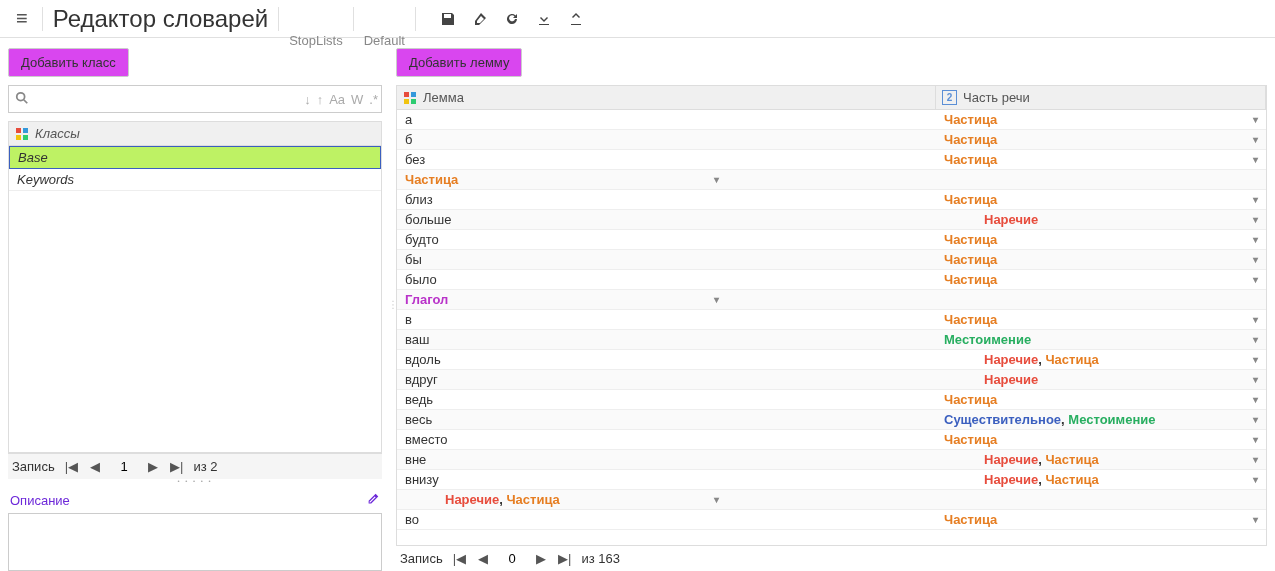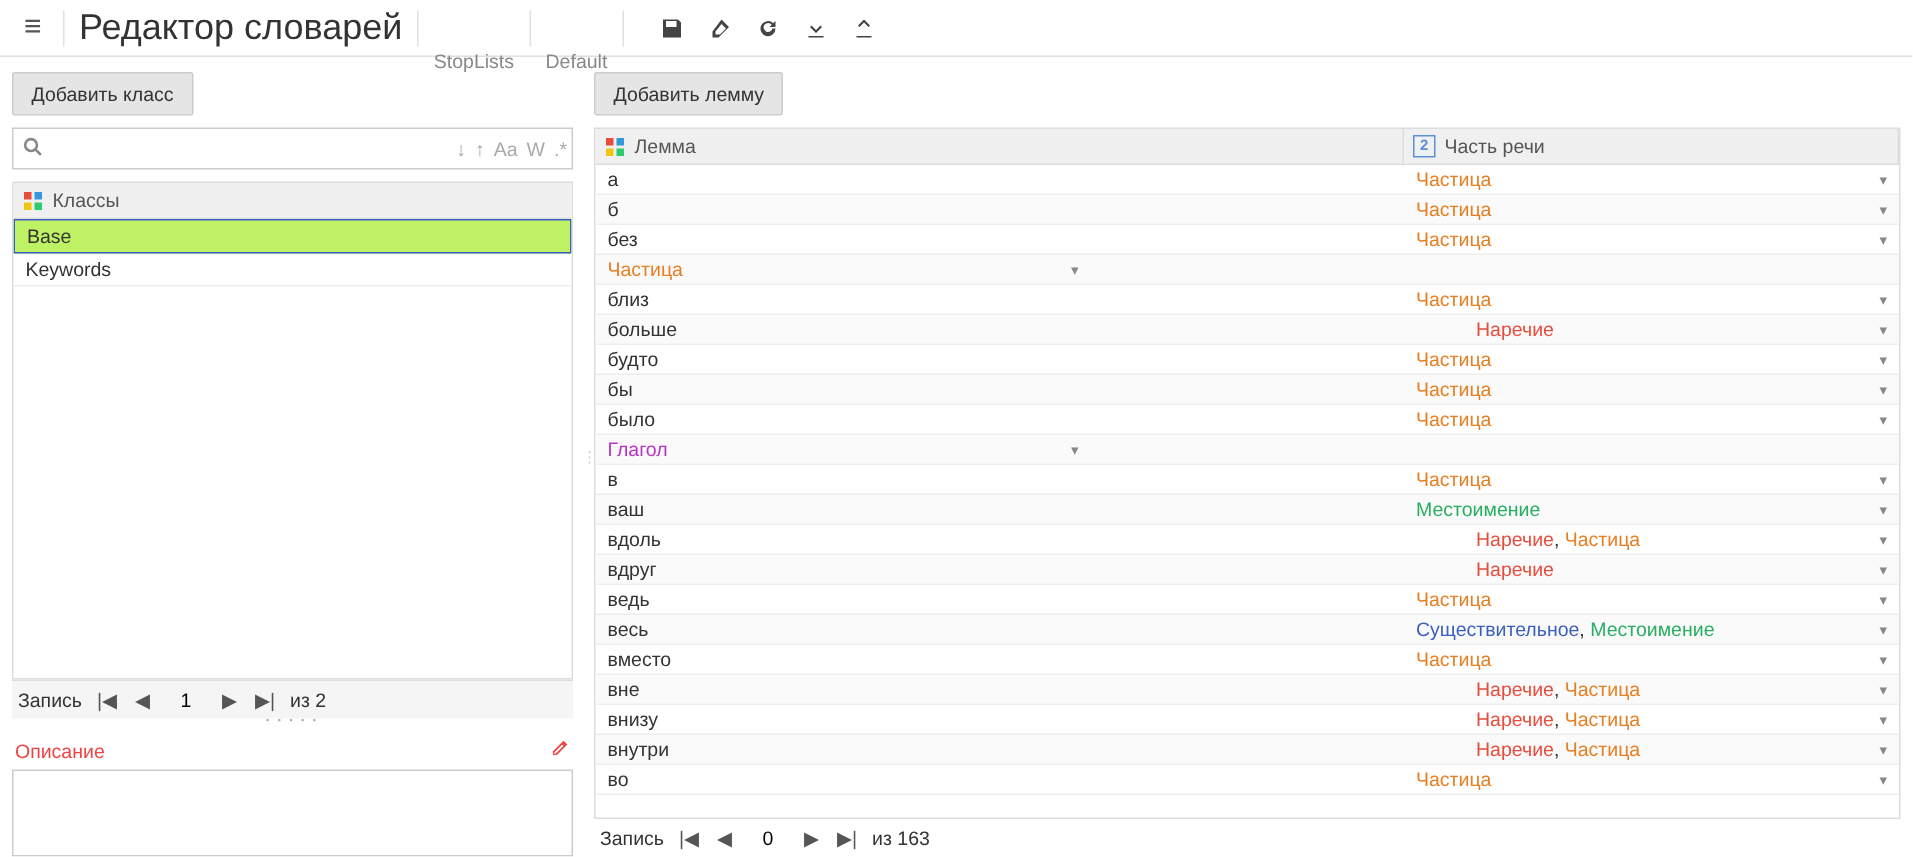--- a/index.html
+++ b/index.html
@@ -13,60 +13,60 @@
 .breadcrumb-item { color: #888; font-size: 13px; padding: 0 4px; cursor: pointer; margin-top: 43px; }
 .toolbar-icons { display: flex; align-items: center; margin-left: 10px; }
 .toolbar-icon { width: 32px; height: 32px; display: flex; align-items: center; justify-content: center; cursor: pointer; color: #444; font-size: 14px; }
 .toolbar-icon svg { width: 16px; height: 16px; }
 
 
 .main { display: flex; height: calc(571px - 38px); }
 .left-panel { width: 390px; display: flex; flex-direction: column; padding: 10px 8px 0 8px; }
 .right-panel { flex: 1; display: flex; flex-direction: column; padding: 10px 8px 0 0; position: relative; }
 
-.btn { border: 1px solid #ccc; background: #e5e5e5; padding: 6px 12px; font-size: 13px; cursor: pointer; border-radius: 2px; color: #333; }
+.btn { border: 1px solid #ccc; background: #d946ef; padding: 6px 12px; font-size: 13px; cursor: pointer; border-radius: 2px; color: #333; }
 .btn-row { margin-bottom: 8px; }
 
 
 .search-row { display: flex; margin-bottom: 8px; }
 .search-input-wrap { flex: 1; position: relative; border: 1px solid #ccc; display: flex; align-items: center; height: 28px; background: #fff; }
 .search-icon { padding: 0 6px; color: #888; }
 .search-input { border: none; outline: none; flex: 1; font-size: 13px; }
 .search-opts { display: flex; align-items: center; }
 .search-opt { padding: 0 3px; color: #aaa; cursor: pointer; font-size: 13px; }
 
 
-.classes-box { flex: 1; border: 1px solid #ddd; overflow: auto; }
+.classes-box { flex: 1; border: 1px solid #ddd; overflow: auto; font-style: italic; }
 .classes-header { background: #f0f0f0; border-bottom: 1px solid #ddd; padding: 4px 6px; display: flex; align-items: center; gap: 6px; font-size: 13px; color: #555; }
 .small-icon { width: 14px; height: 14px; }
 .class-item { padding: 3px 8px; border-bottom: 1px solid #eee; cursor: pointer; font-size: 13px; }
 .class-item.selected { background: #bef264; border: 1px solid #3b5fbf; }
 
 
 .pager { display: flex; align-items: center; gap: 8px; padding: 5px 0; font-size: 13px; color: #333; background: #f5f5f5; border-top: 1px solid #ddd; }
 .pager-btn { cursor: pointer; color: #555; padding: 0 2px; }
 .pager-input { width: 28px; text-align: center; border: none; background: transparent; font-size: 13px; }
 .resizer-dots { text-align: center; color: #aaa; font-size: 6px; letter-spacing: 2px; line-height: 5px; }
 
 
 .desc-section { margin-top: 4px; }
-.desc-header { display: flex; align-items: center; justify-content: space-between; padding: 4px 2px; font-size: 13px; color: #ef4444; }
+.desc-header { display: flex; align-items: center; justify-content: space-between; padding: 4px 2px; font-size: 13px; color: #6d28d9; }
 .desc-box { border: 1px solid #ccc; height: 58px; background: #fff; }
 
 
 .lemma-table-wrap { flex: 1; border: 1px solid #ddd; overflow-y: scroll; }
 .lemma-header { display: flex; background: #f0f0f0; border-bottom: 1px solid #ddd; font-size: 13px; color: #555; position: sticky; top: 0; }
 .lemma-header .col { padding: 4px 6px; display: flex; align-items: center; gap: 6px; border-right: 1px solid #ddd; }
 .col-lemma { flex: 1; }
 .col-pos { width: 330px; }
 .lemma-row { display: flex; border-bottom: 1px solid #eee; font-size: 13px; }
 .lemma-row:nth-child(even) { background: #fafafa; }
 .lemma-row .cell { padding: 2px 8px; }
 .cell-lemma { flex: 1; color: #333; }
-.cell-pos { width: 330px; display: flex; align-items: center; justify-content: space-between; }
+.cell-pos { width: 330px; display: flex; align-items: center; justify-content: space-between; font-weight: bold; }
 .pos-parts span.sep { color: #333; }
 .caret-down { color: #888; font-size: 10px; cursor: pointer; }
 
 
 .pos-particle { color: #e67e22; }
 .pos-adverb { color: #e74c3c; margin-left: 40px; }
 .pos-verb { color: #b933c9; }
 .pos-pronoun { color: #27ae60; }
 .pos-noun { color: #3b5fbf; }
 
@@ -325,21 +325,20 @@
             </div>
           </div>
           <div class="lemma-row">
             <div class="cell cell-lemma">внизу</div>
             <div class="cell cell-pos">
               <span class="pos-parts"><span class="pos-adverb">Наречие</span><span class="sep">, </span><span class="pos-particle">Частица</span></span>
               <span class="caret-down">▾</span>
             </div>
           </div>
           <div class="lemma-row">
-            <div class="cell cell-lemma">внутри</div>
             <div class="cell cell-pos">
               <span class="pos-parts"><span class="pos-adverb">Наречие</span><span class="sep">, </span><span class="pos-particle">Частица</span></span>
               <span class="caret-down">▾</span>
             </div>
           </div>
           <div class="lemma-row">
             <div class="cell cell-lemma">во</div>
             <div class="cell cell-pos">
               <span class="pos-parts"><span class="pos-particle">Частица</span></span>
               <span class="caret-down">▾</span>

